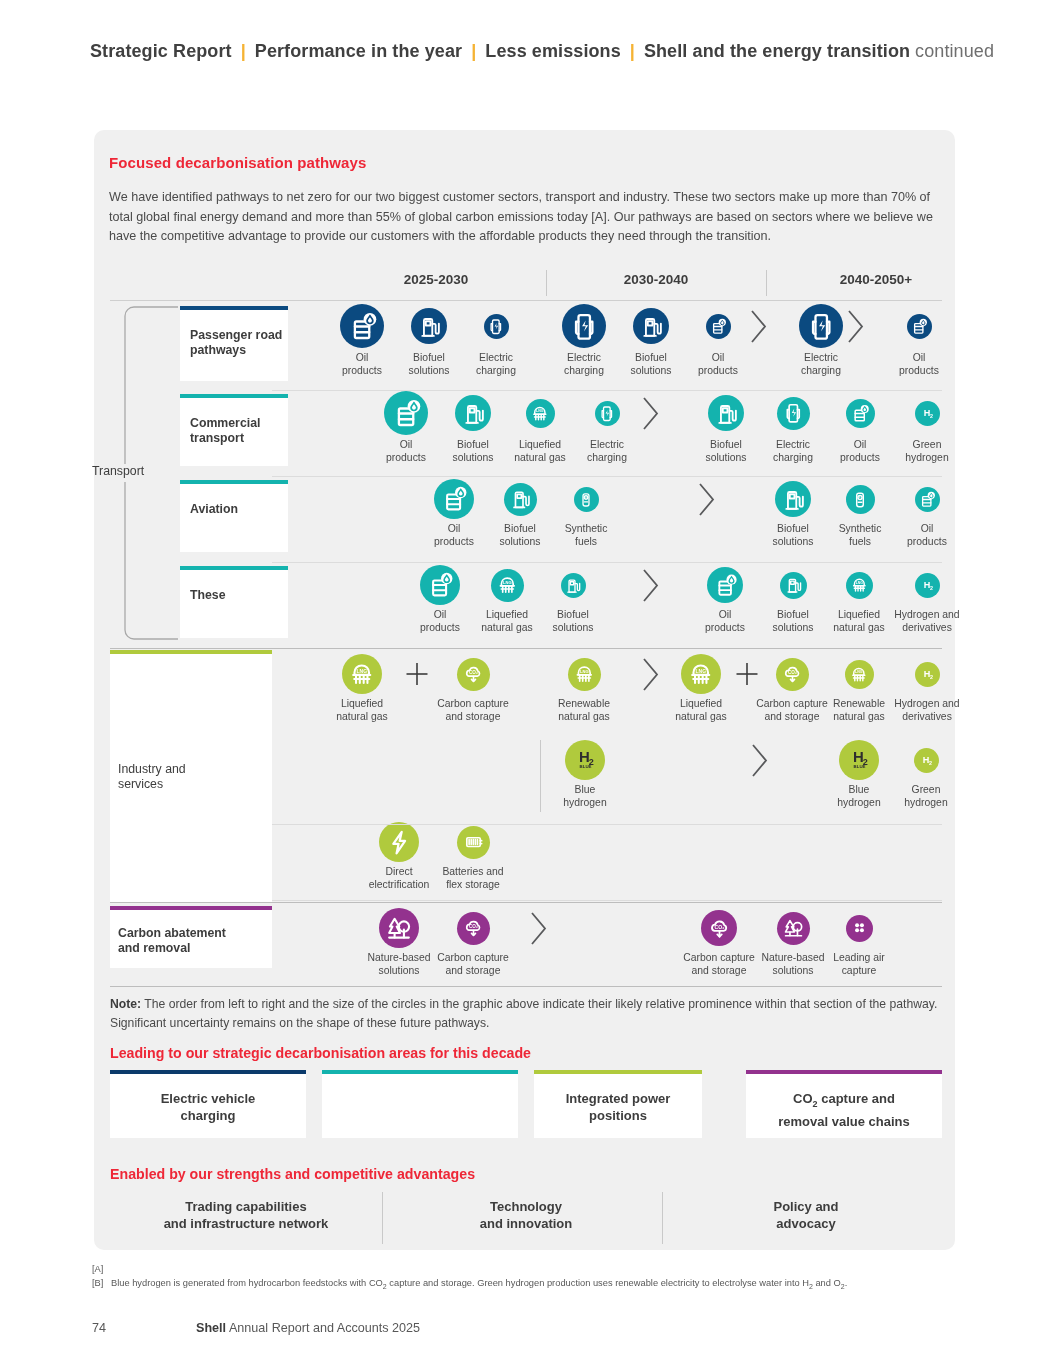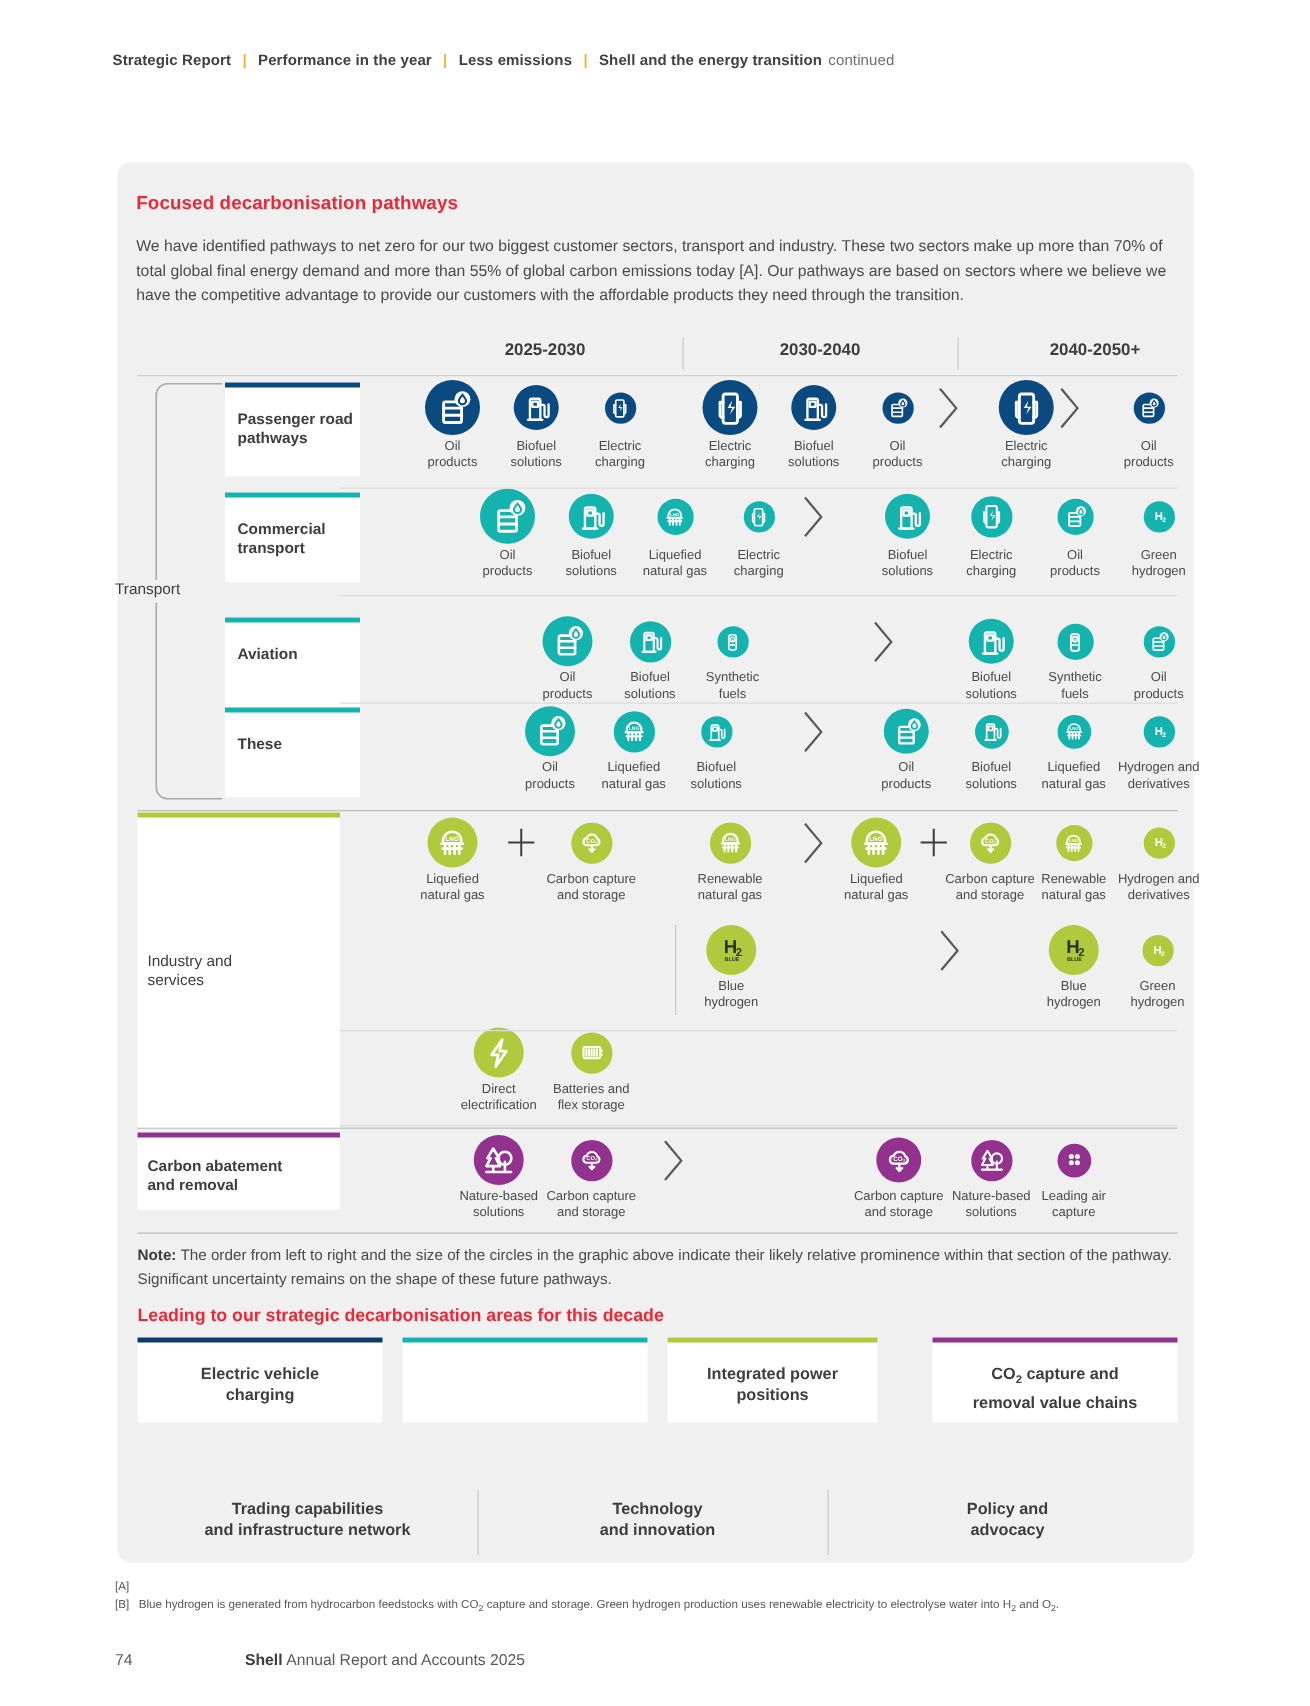--- a/index.html
+++ b/index.html
@@ -7,21 +7,21 @@
     width: 1048px; height: 1365px;
     background:#ffffff;
     font-family: "Liberation Sans", sans-serif;
     color:#3d3d3d;
     position:relative;
     overflow:hidden;
   }
   
   .breadcrumb{
     position:absolute; left:90px; top:41px;
-    font-size:12px; letter-spacing:.1px;
+    font-size:18px; letter-spacing:.1px;
     display:flex; align-items:center; gap:0px;
     white-space:nowrap;
   }
   .breadcrumb .bc-strong{ font-weight:bold; color:#404040; }
   .breadcrumb .bc-sep{ color:#f5b334; font-weight:bold; padding:0 9px; }
   .breadcrumb .bc-cont{ color:#6f6f6f; font-weight:normal; padding-left:5px;}
 
   
   .panel{
     position:absolute; left:94px; top:130px;
@@ -368,21 +368,21 @@
                <text x="16.1" y="16.4" text-anchor="middle" style="fill:#fff;font:bold 6.5px 'Liberation Sans',sans-serif">2</text>
             </svg>
           </div>
           <div class="cap" style="margin-top: 13.5px;">Green
 hydrogen</div>
         </div>
         <div class="chev" style="left: 530px; top: 5px;"><svg width="22" height="37" viewBox="0 0 22 37">
             <path d="M4 3 L17 18.5 L4 34" style="fill:none;stroke:#58595b;stroke-width:1.8"></path>
           </svg></div>
       </div>
-      <div class="row" style="top: 360px; height: 86px;">
+      <div class="row" style="top: 346px; height: 86px;">
         <div class="labelcard" style="left: 70px; top: 4px; height: 72px;">
           <div class="topbar" style="background: rgb(20, 179, 174);"></div>
           <div class="lctext" style="white-space: pre-line;">Aviation</div>
         </div>
         <div class="item" style="width: 76px; left: 306px; top: 3px;">
           <div class="circ" style="width: 40px; height: 40px; background: rgb(20, 179, 174); color: rgb(20, 179, 174);">
             <svg viewBox="0 0 21.6 23" width="28" height="30" style="display:block">
               <rect x="5.5" y="8" width="10" height="11.5" rx="1" style="fill:none;stroke:#fff;stroke-width:1.6;stroke-linecap:round;stroke-linejoin:round"></rect>
                <line x1="5.5" y1="11.5" x2="15.5" y2="11.5" style="fill:none;stroke:#fff;stroke-width:1.6;stroke-linecap:round;stroke-linejoin:round"></line>
                <line x1="5.5" y1="15.5" x2="15.5" y2="15.5" style="fill:none;stroke:#fff;stroke-width:1.6;stroke-linecap:round;stroke-linejoin:round"></line>
@@ -847,20 +847,21 @@
         <div class="sbar" style="background: rgb(176, 202, 61);"></div>
         <div class="stext" style="white-space: pre-line;">Integrated power
 positions</div>
       </div>
       <div class="scard" style="left: 652px; top: 940px; width: 196px;">
         <div class="sbar" style="background: rgb(147, 50, 142);"></div>
         <div class="stext" style="white-space: pre-line;">CO<sub>2</sub> capture and<br>removal value chains</div>
       </div>
     </div>
 
+  <div class="redhead" style="top:1036px">Enabled by our strengths and competitive advantages</div>
   <div id="enablers">
       <div class="enabler" style="left: 16px; top: 1068px; width: 272px; white-space: pre-line;">Trading capabilities
 and infrastructure network</div>
       <div class="enabler" style="left: 296px; top: 1068px; width: 272px; white-space: pre-line;">Technology
 and innovation</div>
       <div class="enabler" style="left: 576px; top: 1068px; width: 272px; white-space: pre-line;">Policy and
 advocacy</div>
       <div style="position: absolute; left: 288px; top: 1062px; width: 1px; height: 52px; background: rgb(201, 201, 201);"></div>
       <div style="position: absolute; left: 568px; top: 1062px; width: 1px; height: 52px; background: rgb(201, 201, 201);"></div>
     </div>

